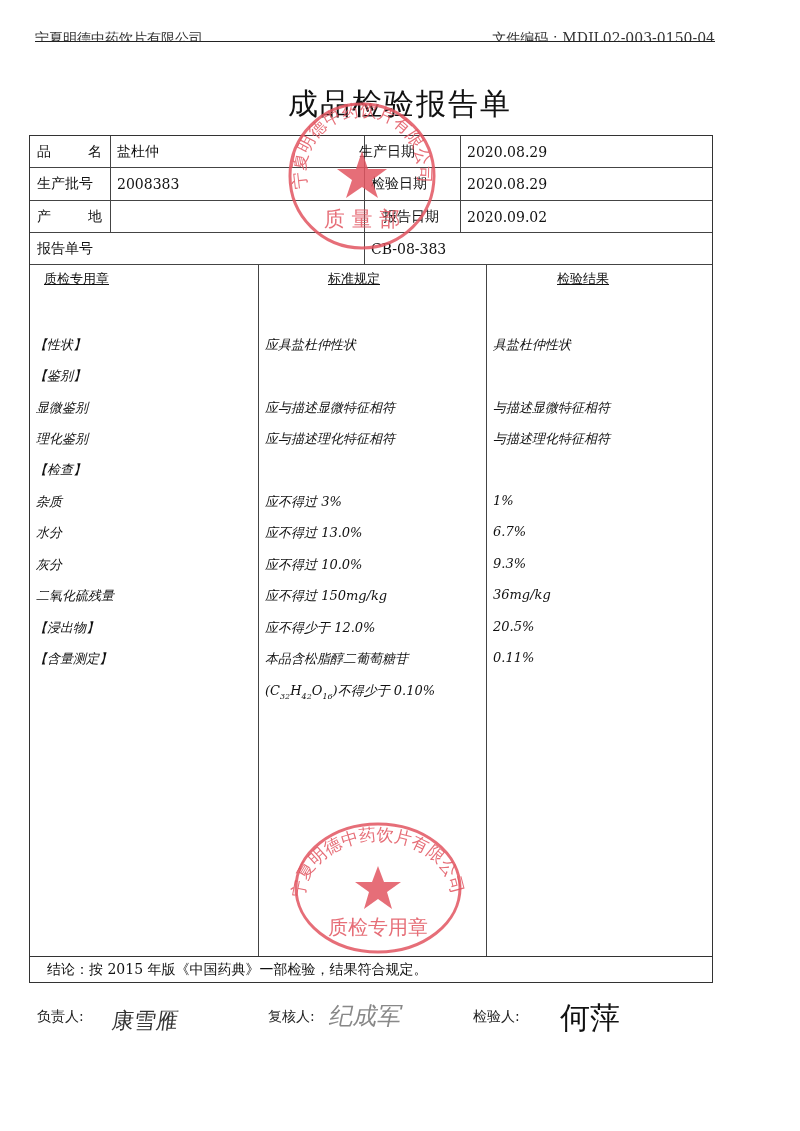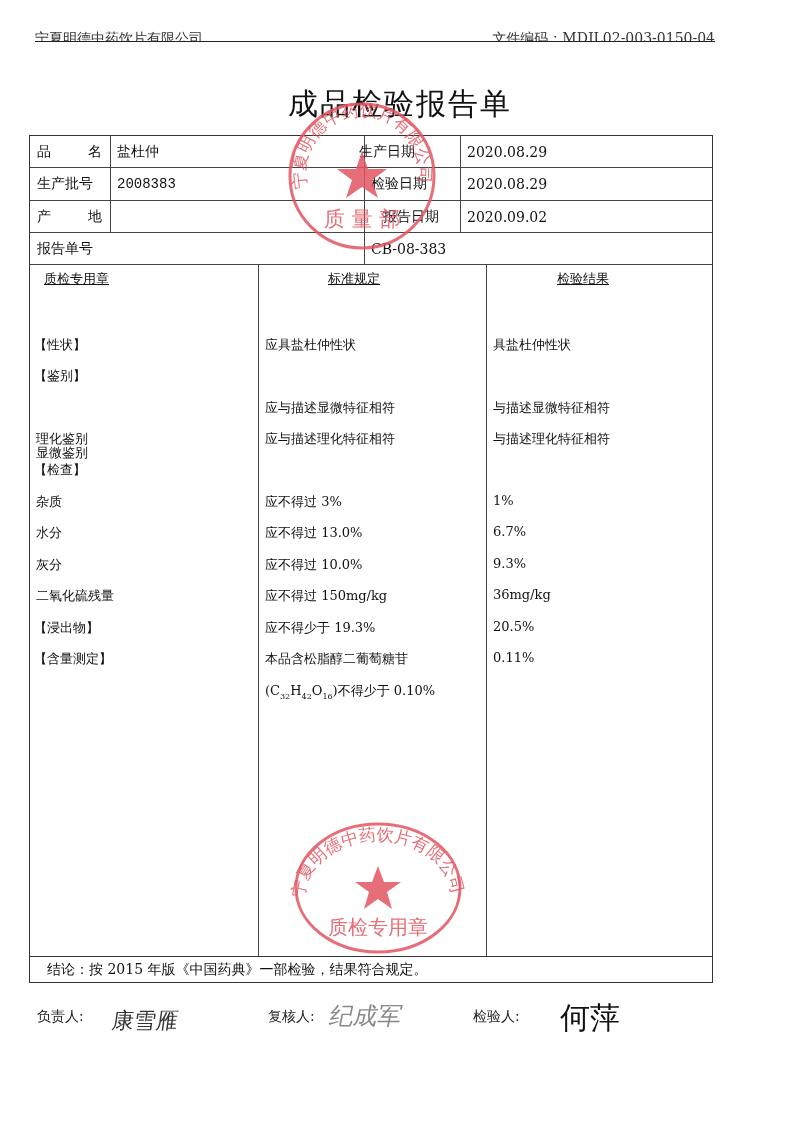--- a/index.html
+++ b/index.html
@@ -9,21 +9,21 @@
   .hdr span { position:absolute; bottom:2px; font-size:14px; color:#333; transform:translateY(9px); }
   .hdr .left { left:0; }
   .hdr .right { right:0; }
   .title { position:absolute; top:84px; left:0; width:800px; text-align:center; font-size:30px; letter-spacing:2px; font-family:"DejaVu Sans", sans-serif; }
   .sheet { position:absolute; left:29px; top:135px; width:684px; height:848px; border:1.5px solid #333; box-sizing:border-box; }
   .row { position:absolute; left:0; width:100%; border-bottom:1px solid #444; box-sizing:border-box; }
   .cell { position:absolute; top:0; height:100%; display:flex; align-items:center; font-size:14px; box-sizing:border-box; padding-left:7px; }
   .vline { position:absolute; top:0; height:100%; border-left:1px solid #444; }
   .lbl-spread { justify-content:space-between; padding-right:8px; }
   .colhead { position:absolute; top:134px; font-size:13px; text-decoration:underline; }
-  .body-line { position:absolute; font-size:13px; white-space:nowrap; }
+  .body-line { position:absolute; font-size:13px; white-space:nowrap;font-style:italic; }
   .conclusion { position:absolute; left:0; top:820px; width:100%; height:26px; border-top:1.5px solid #333; box-sizing:border-box; font-size:14px; padding-left:17px; display:flex; align-items:center; }
   .sign { position:absolute; top:1008px; font-size:14px; font-family:"DejaVu Sans", sans-serif; color:#222; }
   .sig-hand { position:absolute; font-family:"DejaVu Sans", sans-serif; }
   .stamp { position:absolute; pointer-events:none; }
   sub { font-size:8px; }
 </style>
 </head>
 <body>
 
 <div class="hdr">
@@ -44,21 +44,21 @@
     <div class="cell" style="left:80px;width:254px;">盐杜仲</div>
     <div class="vline" style="left:334px;"></div>
     <div class="cell" style="left:322px;width:96px;">生产日期</div>
     <div class="vline" style="left:430px;"></div>
     <div class="cell" style="left:430px;width:250px;">2020.08.29</div>
   </div>
 
   <div class="row" style="top:32px;height:33px;">
     <div class="cell" style="left:0;width:80px;font-family:Liberation Mono, monospace;">生产批号</div>
     <div class="vline" style="left:80px;"></div>
-    <div class="cell" style="left:80px;width:254px;font-family:Liberation Mono, monospace;">2008383</div>
+    <div class="cell" style="left:80px;width:254px;">2008383</div>
     <div class="vline" style="left:334px;"></div>
     <div class="cell" style="left:334px;width:96px;">检验日期</div>
     <div class="vline" style="left:430px;"></div>
     <div class="cell" style="left:430px;width:250px;">2020.08.29</div>
   </div>
 
   <div class="row" style="top:65px;height:32px;">
     <div class="cell lbl-spread" style="left:0;width:80px;">
       <span>产</span>
       <span>地</span>
@@ -85,21 +85,21 @@
 
   <div>
     <div class="body-line" style="left:4px;top:200px;">【性状】</div>
     <div class="body-line" style="left:235px;top:200px;">应具盐杜仲性状</div>
     <div class="body-line" style="left:463px;top:200px;">具盐杜仲性状</div>
   </div>
   <div>
     <div class="body-line" style="left:4px;top:231px;">【鉴别】</div>
   </div>
   <div>
-    <div class="body-line" style="left:6px;top:263px;margin-top:45px;">显微鉴别</div>
+    <div class="body-line" style="left:6px;top:263px;">显微鉴别</div>
     <div class="body-line" style="left:235px;top:263px;">应与描述显微特征相符</div>
     <div class="body-line" style="left:463px;top:263px;">与描述显微特征相符</div>
   </div>
   <div>
     <div class="body-line" style="left:6px;top:294px;">理化鉴别</div>
     <div class="body-line" style="left:235px;top:294px;">应与描述理化特征相符</div>
     <div class="body-line" style="left:463px;top:294px;">与描述理化特征相符</div>
   </div>
   <div>
     <div class="body-line" style="left:4px;top:325px;">【检查】</div>
@@ -119,21 +119,21 @@
     <div class="body-line" style="left:235px;top:420px;">应不得过 10.0%</div>
     <div class="body-line" style="left:463px;top:420px;">9.3%</div>
   </div>
   <div>
     <div class="body-line" style="left:6px;top:451px;">二氧化硫残量</div>
     <div class="body-line" style="left:235px;top:451px;">应不得过 150mg/kg</div>
     <div class="body-line" style="left:463px;top:451px;">36mg/kg</div>
   </div>
   <div>
     <div class="body-line" style="left:4px;top:483px;">【浸出物】</div>
-    <div class="body-line" style="left:235px;top:483px;">应不得少于 19.3%</div>
+    <div class="body-line" style="left:235px;top:483px;">应不得少于 12.0%</div>
     <div class="body-line" style="left:463px;top:483px;">20.5%</div>
   </div>
   <div>
     <div class="body-line" style="left:4px;top:514px;">【含量测定】</div>
     <div class="body-line" style="left:235px;top:514px;">本品含松脂醇二葡萄糖苷</div>
     <div class="body-line" style="left:463px;top:514px;">0.11%</div>
   </div>
   <div class="body-line" style="left:235px;top:546px;"><span>(C</span><sub>32</sub><span>H</span><sub>42</sub><span>O</span><sub>16</sub><span>)不得少于 0.10%</span></div>
 
   <div class="conclusion">结论：按 2015 年版《中国药典》一部检验，结果符合规定。</div>

